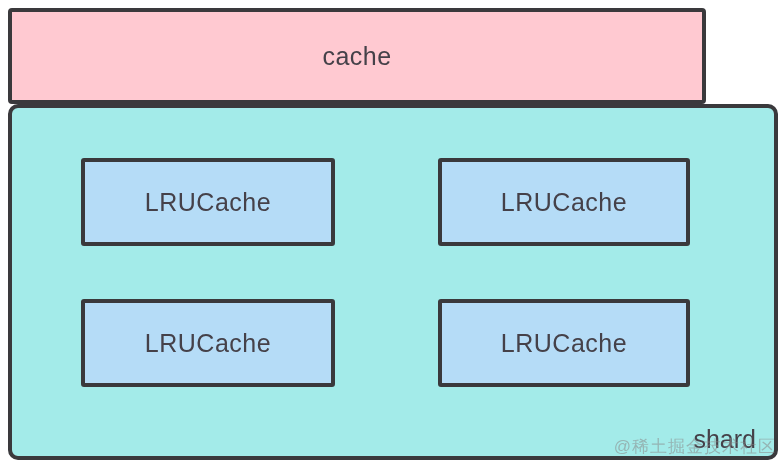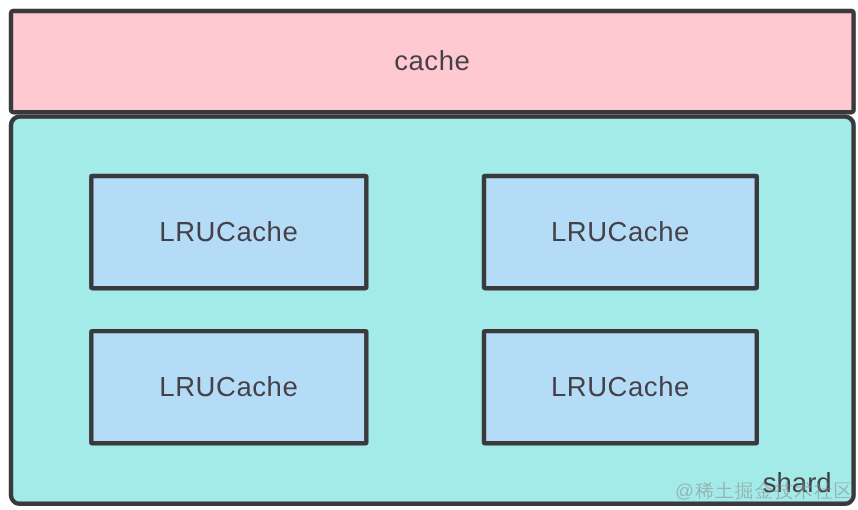--- a/index.html
+++ b/index.html
@@ -19,36 +19,36 @@
     position: absolute;
     box-sizing: border-box;
     border: 4px solid var(--border, #3a393c);
     display: flex;
     align-items: center;
     justify-content: center;
   }
   .cache-box {
     left: 8px;
     top: 8px;
-    width: 770px;
+    width: 698px;
     height: 96px;
     background: var(--cache-bg, #ffc9d1);
     border-radius: 4px;
   }
   .shard-box {
     left: 8px;
     top: 104px;
     width: 770px;
     height: 356px;
     background: var(--shard-bg, #a3ebe9);
     border-radius: 10px;
   }
   .cell {
     width: 254px;
-    height: 106px;
+    height: 88px;
     background: var(--cell-bg, #b5dcf7);
     border-radius: 3px;
   }
   .cell-1 { left: 81px;  top: 158px; }
   .cell-2 { left: 438px; top: 158px; width: 252px; }
   .cell-3 { left: 81px;  top: 299px; }
   .cell-4 { left: 438px; top: 299px; width: 252px; }
   .diagram-label {
     font-size: 25px;
     color: var(--text, #454149);

